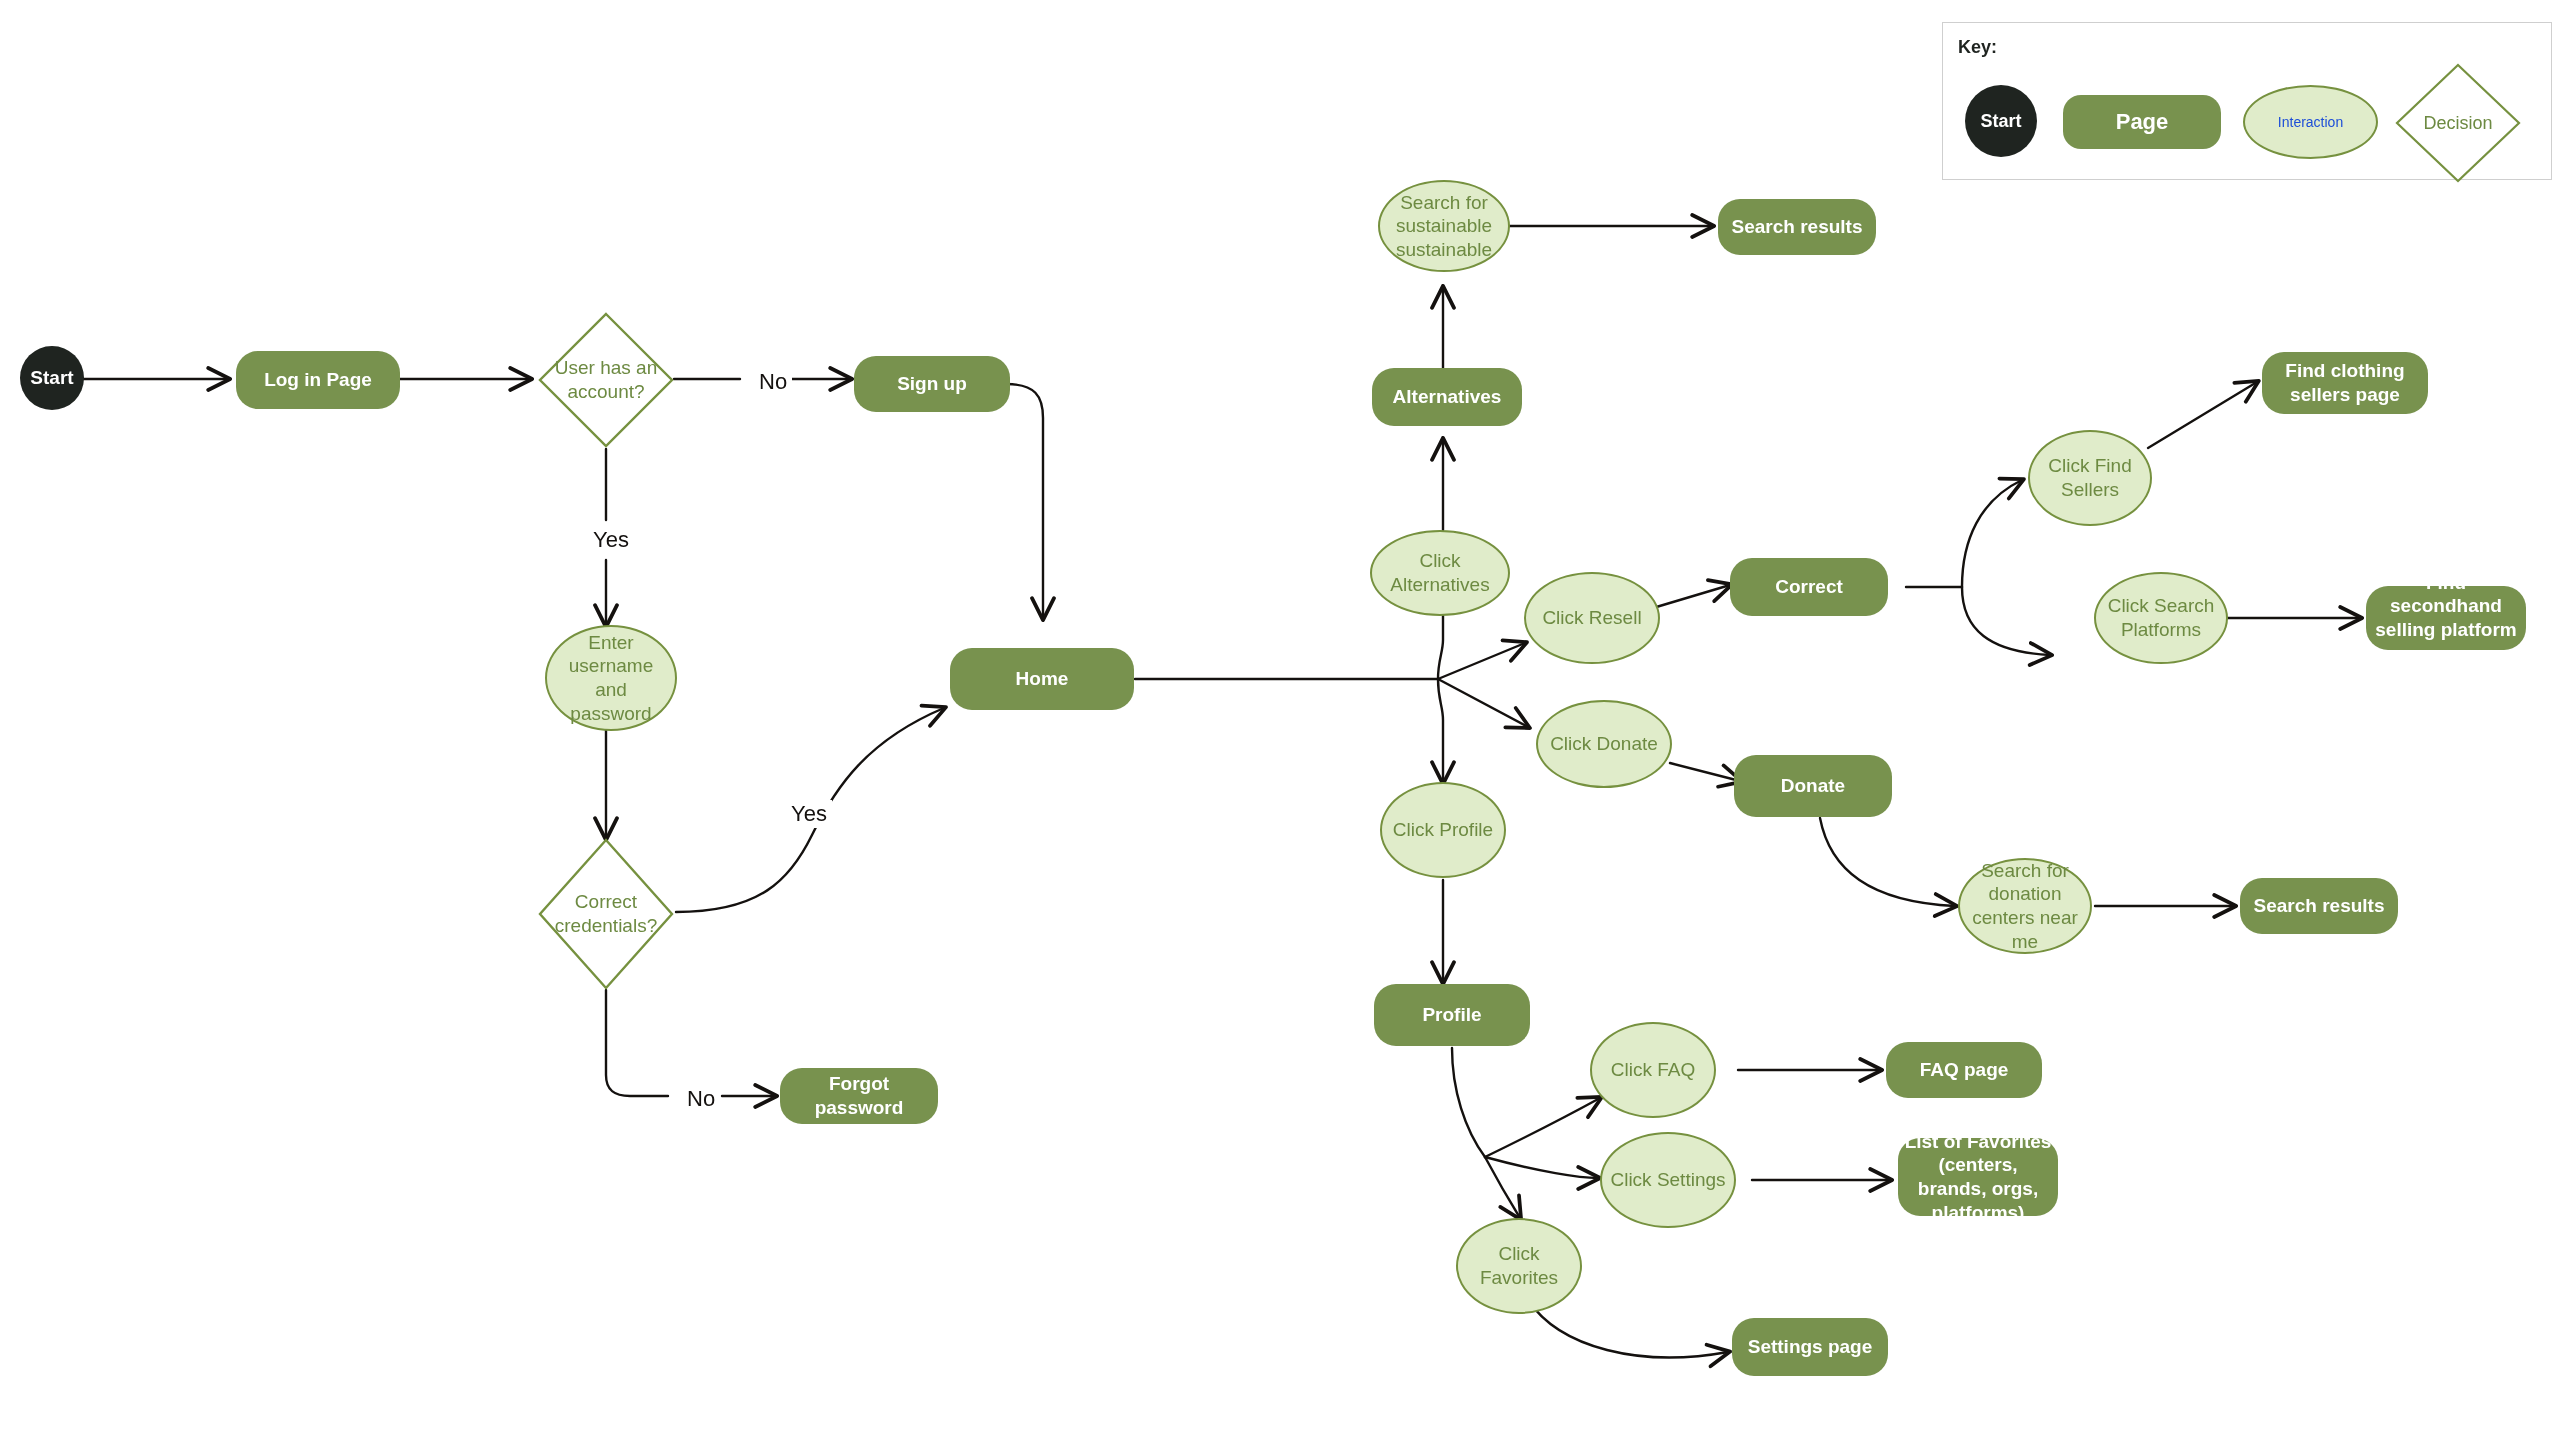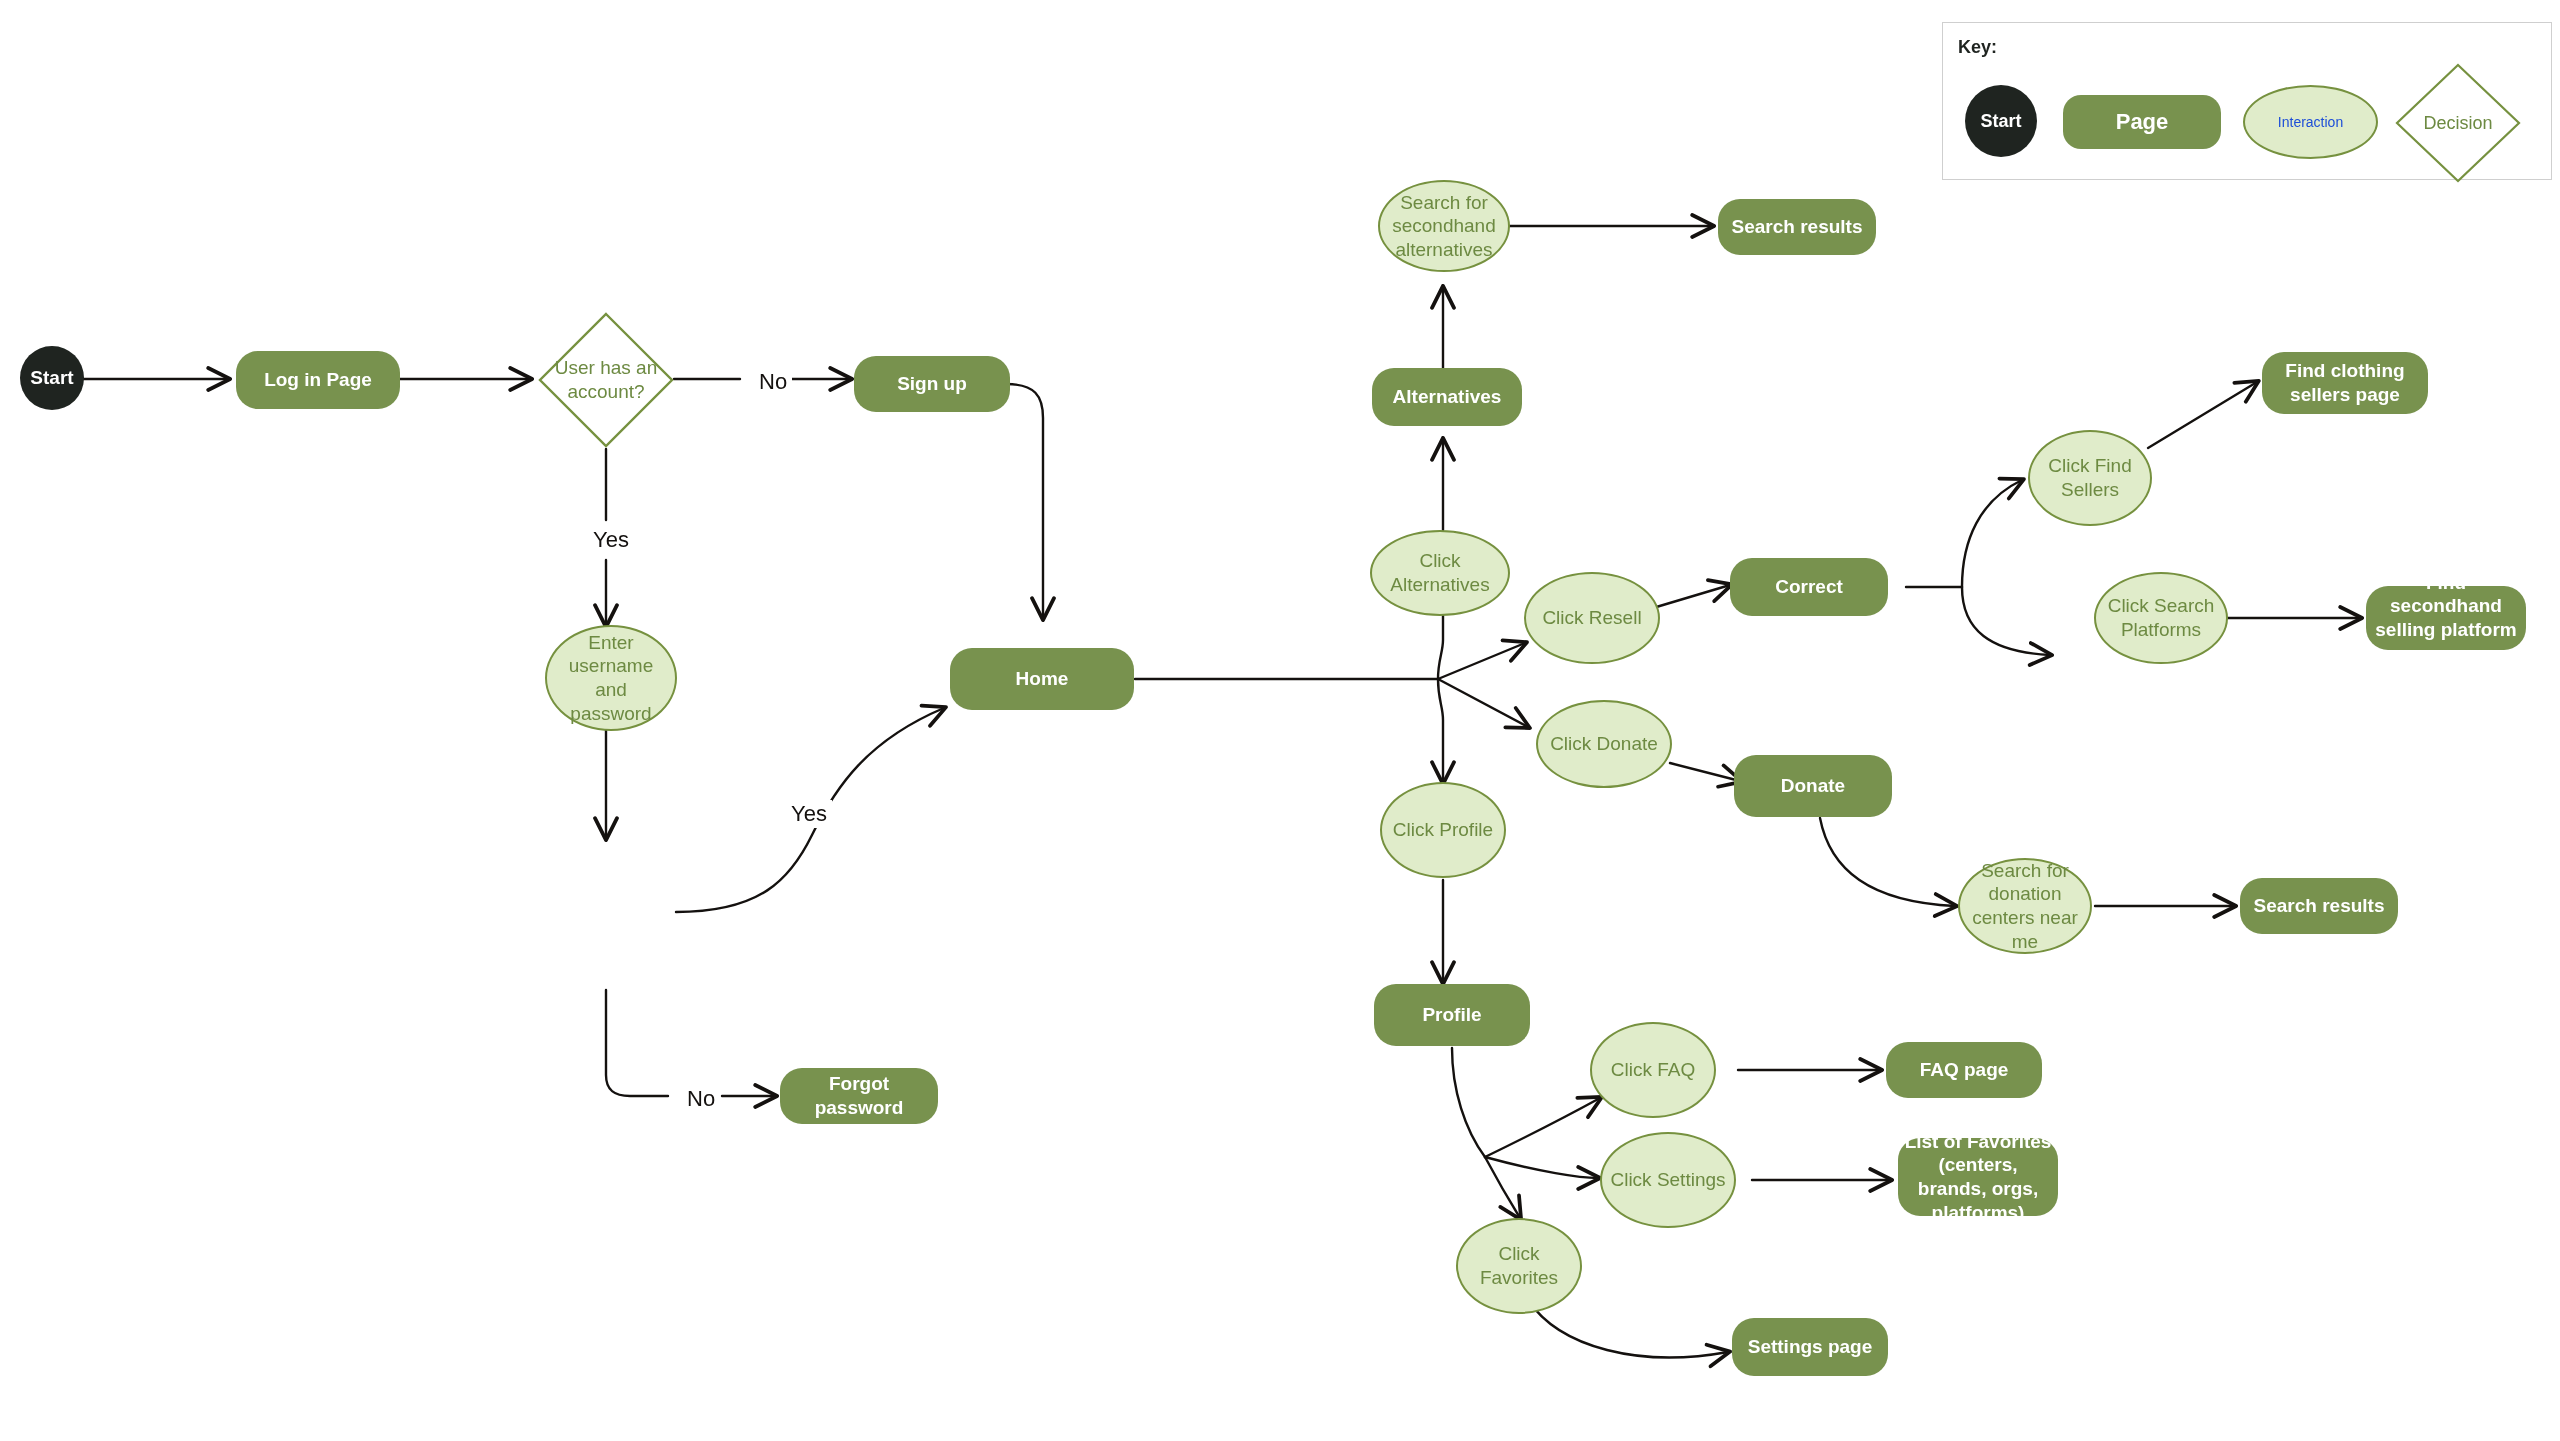--- a/index.html
+++ b/index.html
@@ -130,31 +130,37 @@
   </div>
 
   <div class="node n-page" style="left:854px;top:356px;width:156px;height:56px;">
       <span>Sign up</span>
     </div>
 
   <div class="node n-inter" style="left:545px;top:625px;width:132px;height:106px;">
       <span>Enter username and password</span>
     </div>
 
+  <div class="dec-wrap" style="left:538px;top:838px;width:136px;height:152px;">
+    <svg width="136" height="152">
+        <polygon points="68,2 134,76 68,150 2,76" fill="#ffffff" stroke="#76913f" stroke-width="2.4"></polygon>
+      </svg>
+    <div class="dec-label">Correct credentials?</div>
+  </div>
 
   <div class="node n-page" style="left:780px;top:1068px;width:158px;height:56px;">
       <span>Forgot password</span>
     </div>
 
   <div class="node n-page" style="left:950px;top:648px;width:184px;height:62px;">
       <span>Home</span>
     </div>
 
   <div class="node n-inter" style="left:1378px;top:180px;width:132px;height:92px;">
-      <span>Search for secondhand alternatives</span>
+      <span>Search for sustainable sustainable</span>
     </div>
 
   <div class="node n-page" style="left:1718px;top:199px;width:158px;height:56px;">
       <span>Search results</span>
     </div>
 
   <div class="node n-page" style="left:1372px;top:368px;width:150px;height:58px;">
       <span>Alternatives</span>
     </div>
 

